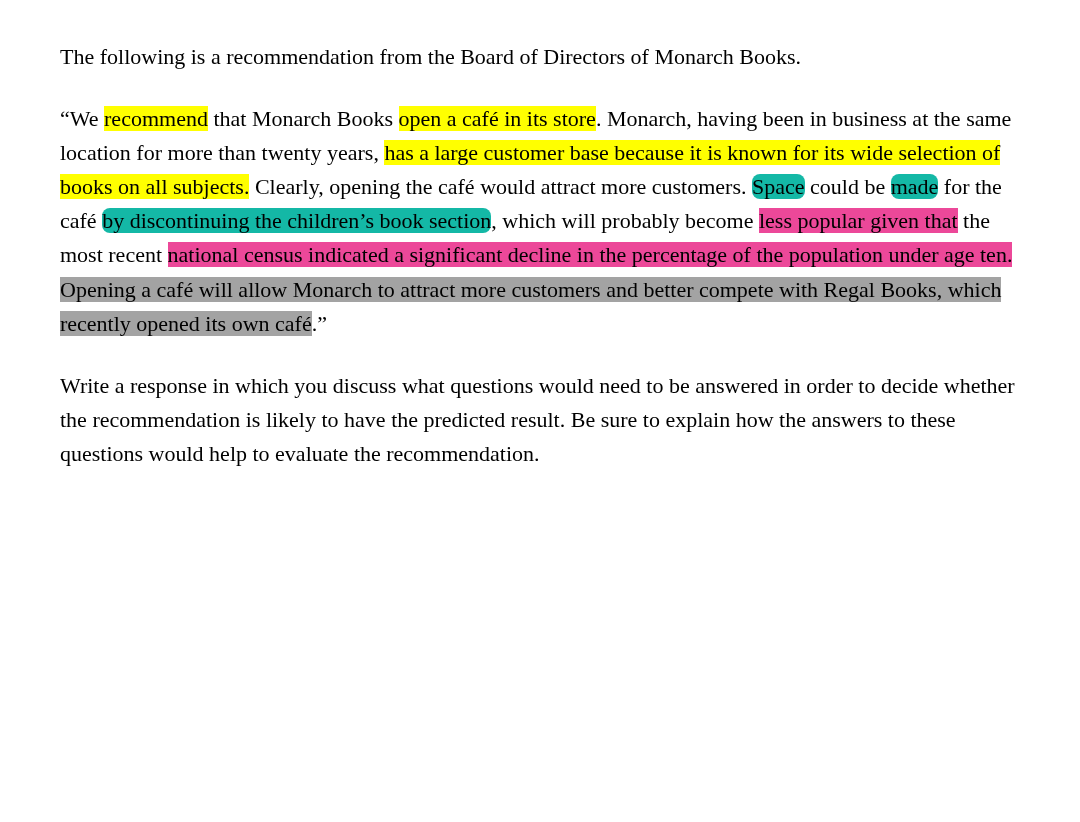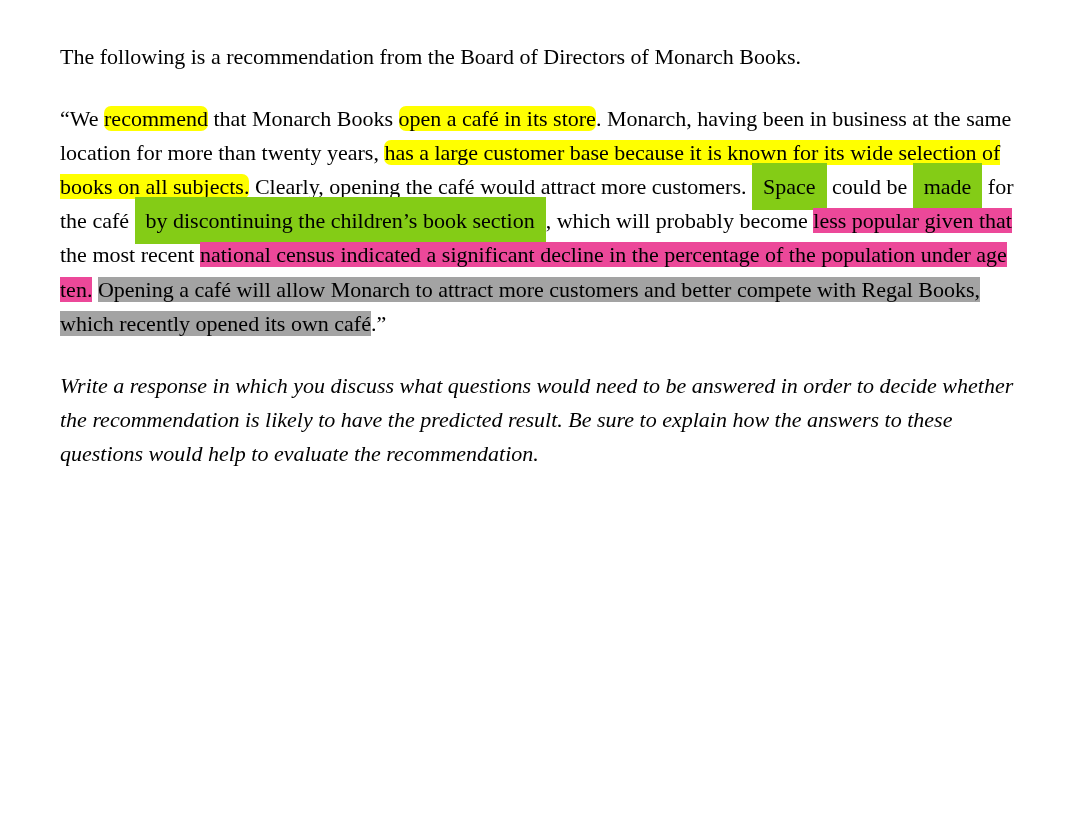--- a/index.html
+++ b/index.html
@@ -21,34 +21,33 @@
 
     .intro-paragraph {
       margin-bottom: 28px;
     }
 
     .quote-paragraph {
       margin-bottom: 28px;
     }
 
     .prompt-paragraph {
-      font-style: italic;
     }
 
     mark.yellow {
       background-color: #ffff00;
       color: #000000;
       padding: 0;
-      border-radius: 7px;
     }
 
     mark.cyan {
-      background-color: #84cc16;
+      background-color: #14b8a6;
       color: #000000;
-      padding: 11px;
+      padding: 0;
+      border-radius: 8px;
     }
 
     mark.green {
       background-color: #ec4899;
       color: #000000;
       padding: 0;
     }
 
     mark.red {
       background-color: #a3a3a3;

